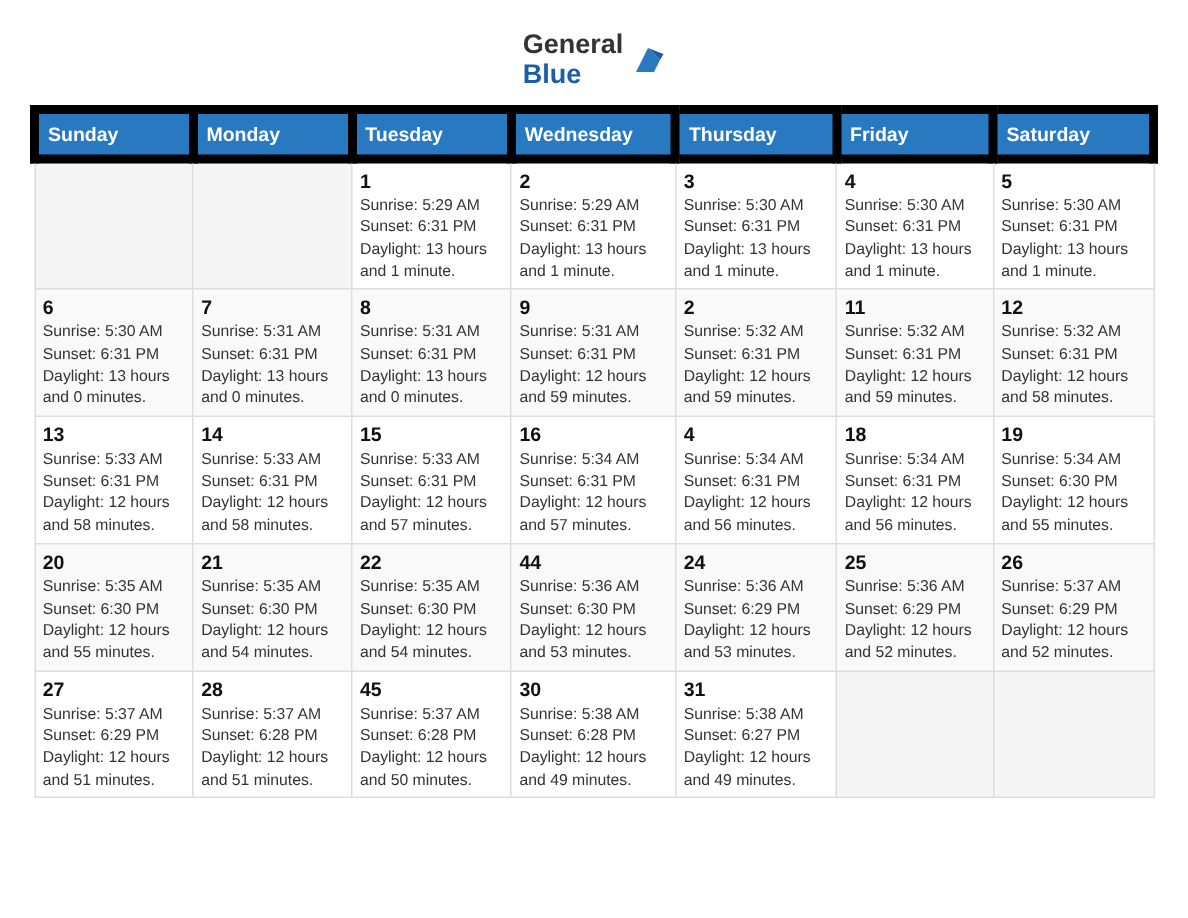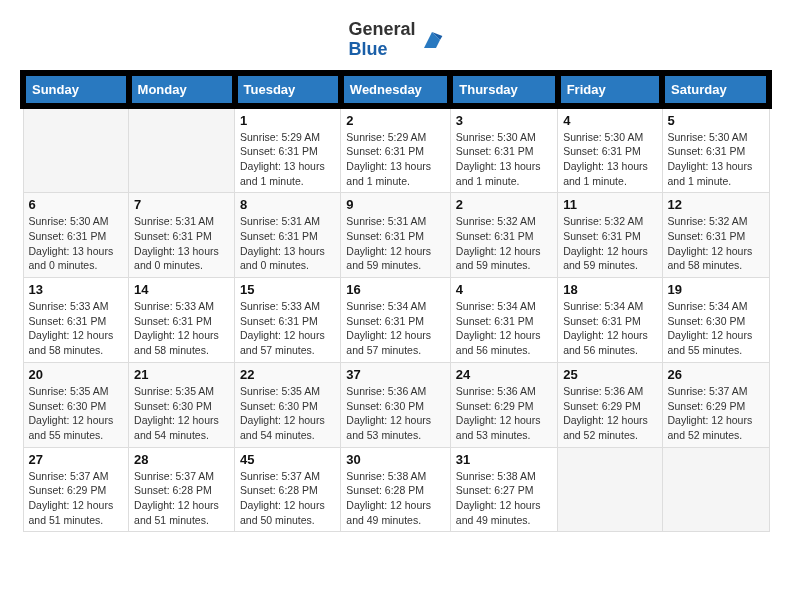--- a/index.html
+++ b/index.html
@@ -263,21 +263,21 @@
 Sunset: 6:30 PM
 Daylight: 12 hours and 54 minutes.</div>
         </td>
         <td>
           <span class="day-number">22</span>
           <div class="day-info" style="white-space: pre-line;">Sunrise: 5:35 AM
 Sunset: 6:30 PM
 Daylight: 12 hours and 54 minutes.</div>
         </td>
         <td>
-          <span class="day-number">37</span>
+          <span class="day-number">44</span>
           <div class="day-info" style="white-space: pre-line;">Sunrise: 5:36 AM
 Sunset: 6:30 PM
 Daylight: 12 hours and 53 minutes.</div>
         </td>
         <td>
           <span class="day-number">24</span>
           <div class="day-info" style="white-space: pre-line;">Sunrise: 5:36 AM
 Sunset: 6:29 PM
 Daylight: 12 hours and 53 minutes.</div>
         </td>

